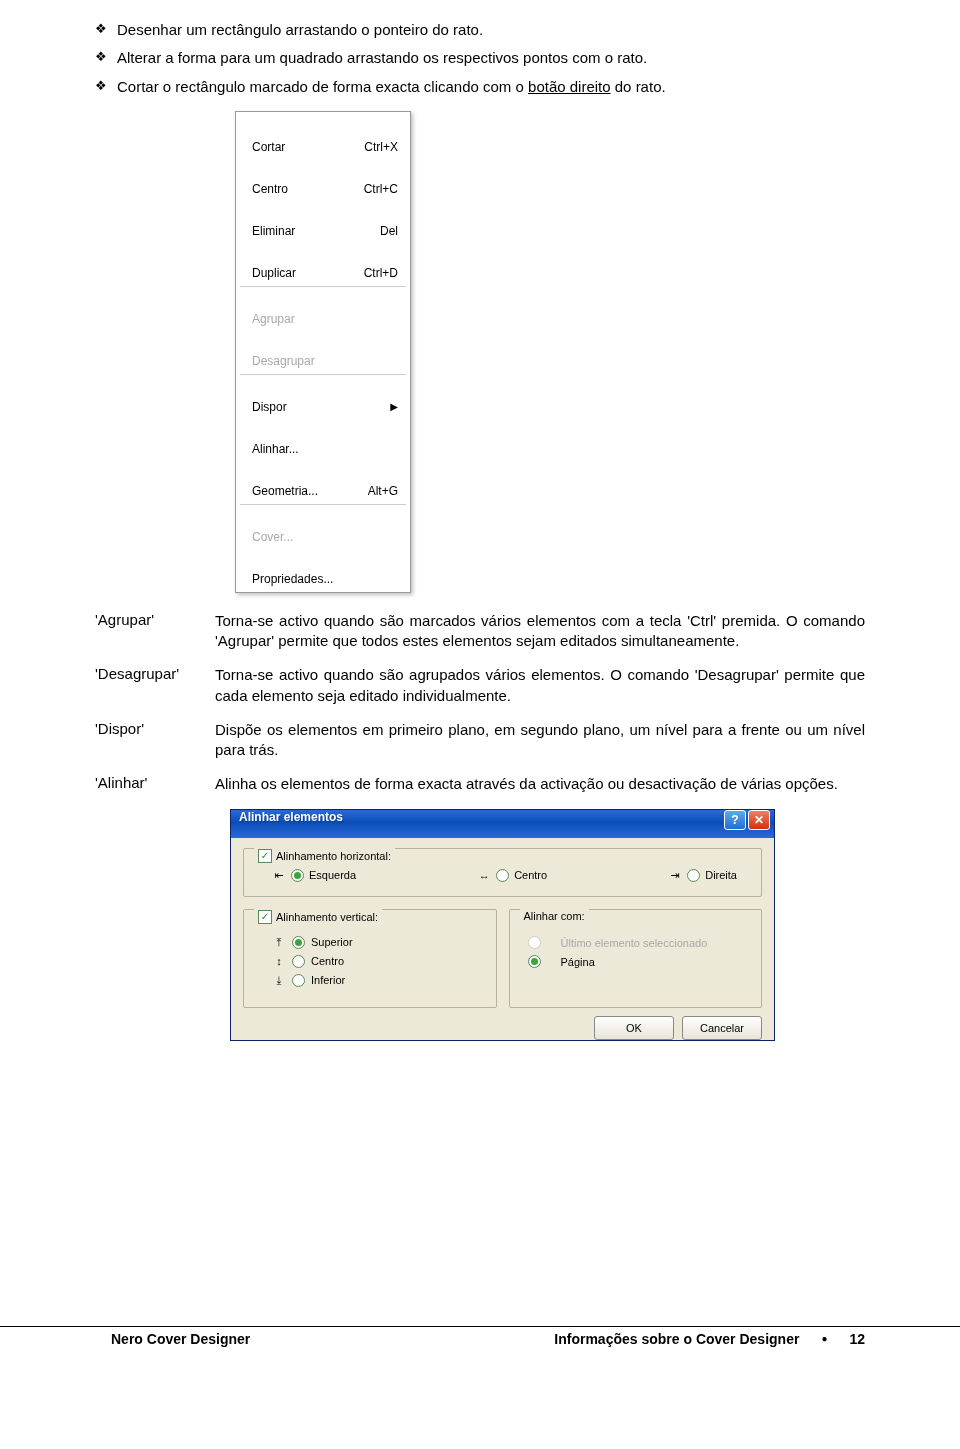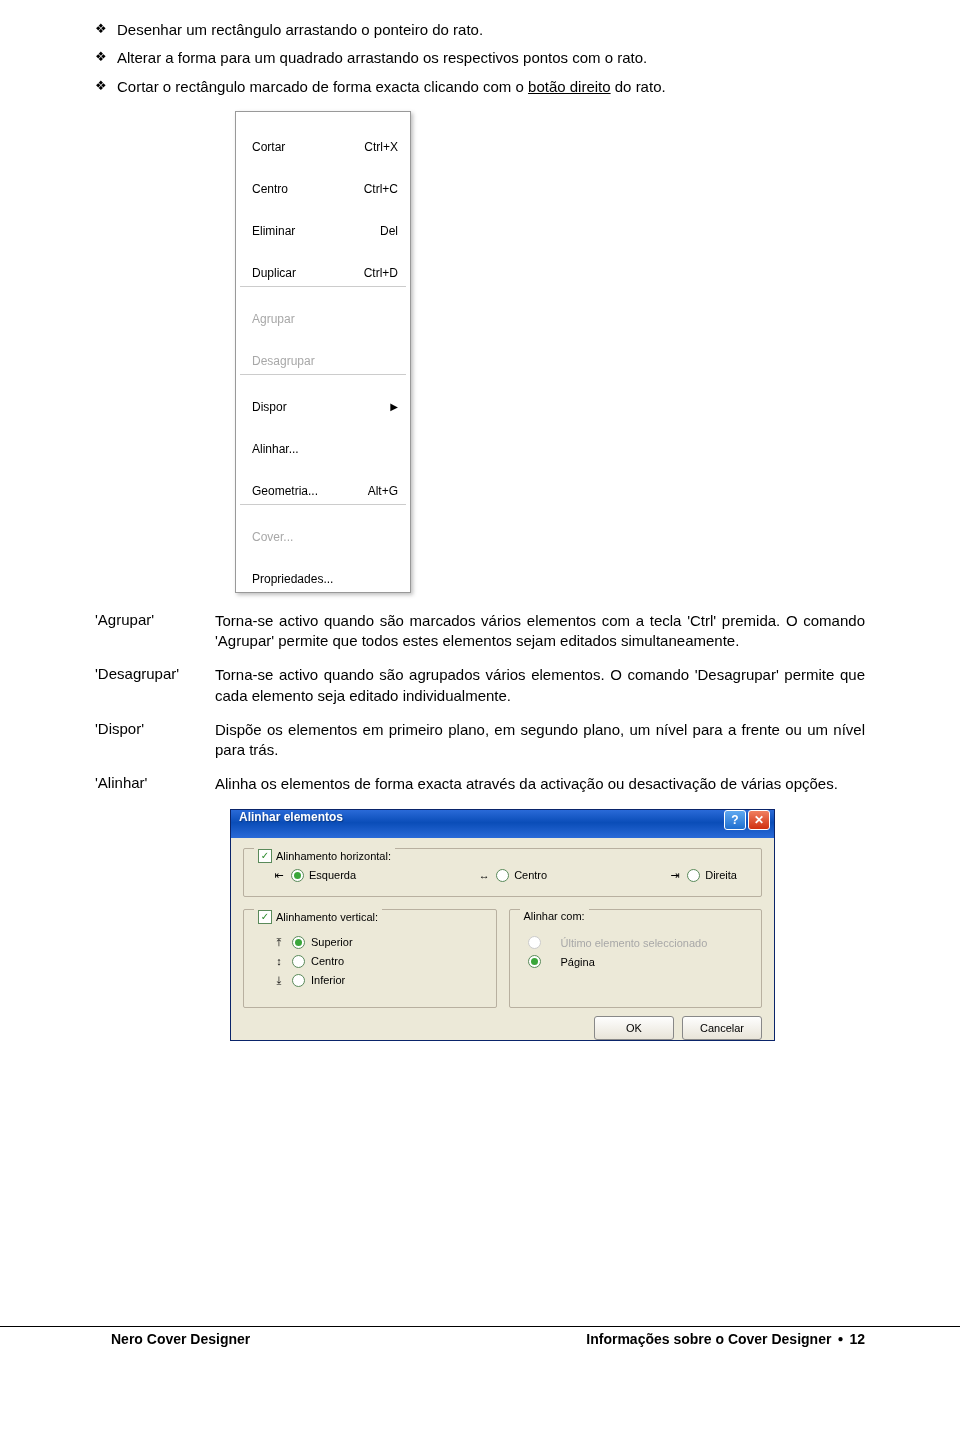--- a/index.html
+++ b/index.html
@@ -191,21 +191,21 @@
     margin-top: 285px;
   }
   .footer {
     display:flex;
     justify-content:space-between;
     font-size: 14px;
     font-weight: bold;
     padding: 4px 95px 20px 95px;
     margin-left: 16px;
   }
-  .footer-right { display:flex; align-items:center; gap:6px; }
+  .footer-right { display:flex; align-items:center; gap:22px; }
   .dot { font-size: 10px; }
 </style>
 </head>
 <body>
 
 <div class="page">
 
   <div class="bullet-item">
     <span class="bullet-icon">❖</span>
     <span class="bullet-text">Desenhar um rectângulo arrastando o ponteiro do rato.</span>

